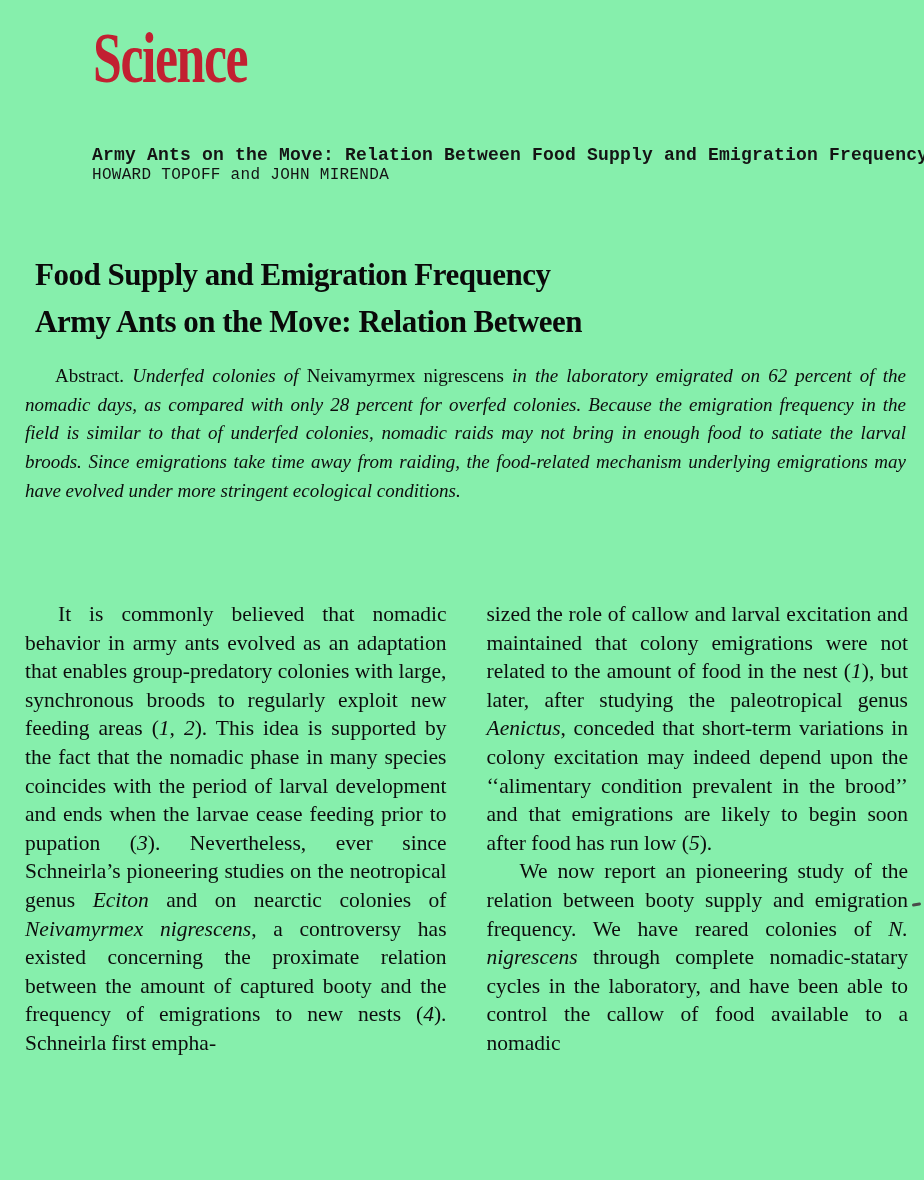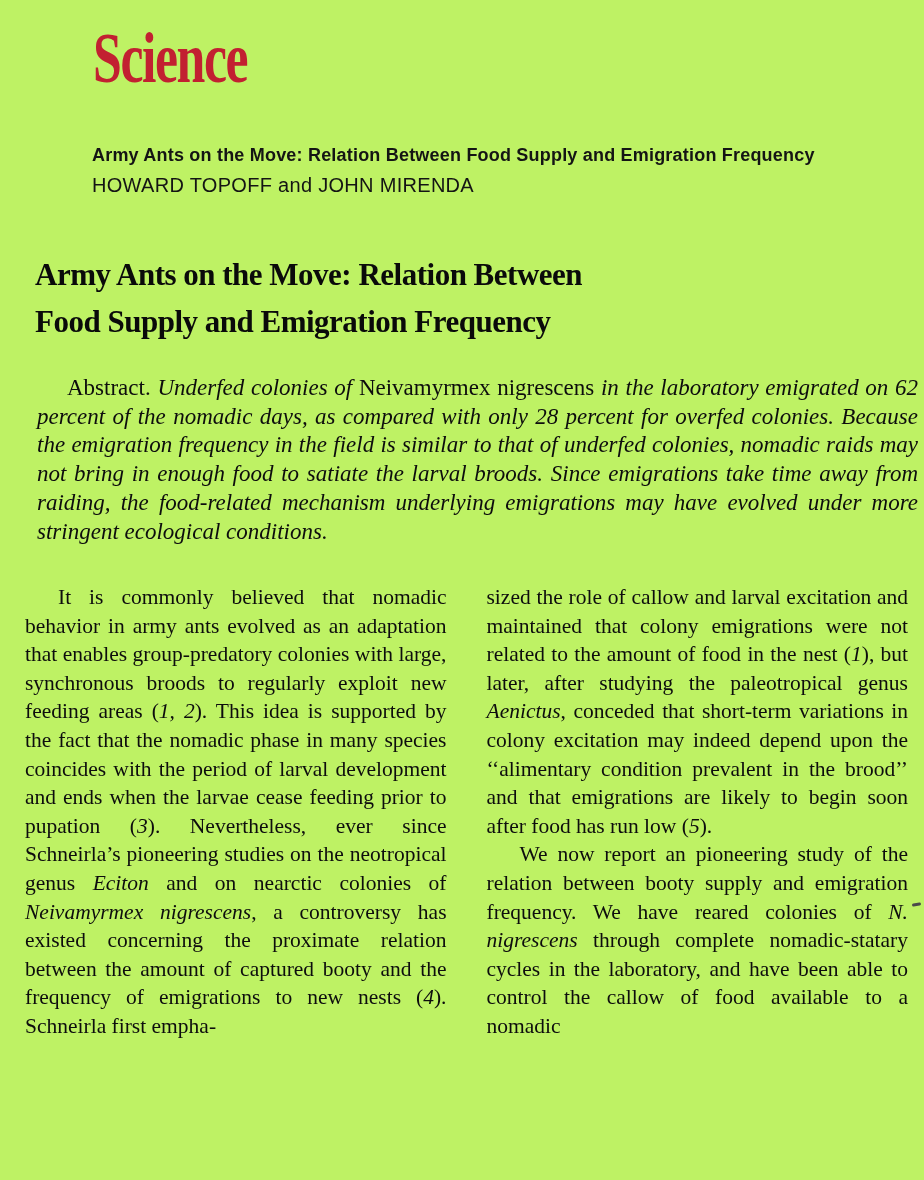--- a/index.html
+++ b/index.html
@@ -1,20 +1,20 @@
 <!DOCTYPE html>
 <html><head>
 <meta charset="utf-8">
 <style>
   html, body { margin: 0; padding: 0; background: #ffffff; }
   .page {
     position: relative;
     width: 924px;
     height: 1180px;
-    background: #bef264;
+    background: #86efac;
     overflow: hidden;
     font-family: "Liberation Serif", serif;
     color: #0e0e0e;
   }
 
   
   .logo {
     position: absolute;
     left: 93px;
     top: 20px;
@@ -28,34 +28,33 @@
     transform-origin: 0 0;
     white-space: nowrap;
   }
 
   
   .toc {
     position: absolute;
     left: 92px;
     top: 145px;
     width: 800px;
-    font-family: Liberation Sans, sans-serif;
+    font-family: Liberation Mono, monospace;
     color: #141414;
   }
   .toc-title {
     font-weight: bold;
     font-size: 18px;
     letter-spacing: 0.2px;
     line-height: 21px;
     white-space: nowrap;
   }
   .toc-authors {
-    font-size: 20px;
+    font-size: 16px;
     letter-spacing: 0.3px;
-    margin-top: 8px;
     white-space: nowrap;
   }
 
   
   .title {
     position: absolute;
     left: 35px;
     top: 251px;
     font-weight: bold;
     font-size: 31px;
@@ -64,33 +63,33 @@
     color: #0a0a0a;
     white-space: nowrap;
   }
 
   
   .abstract {
     position: absolute;
     left: 25px;
     top: 362px;
     width: 881px;
-    margin: 12px;
-    font-size: 23px;
+    margin: 0;
+    font-size: 19px;
     line-height: 28.7px;
     text-align: justify;
     text-indent: 30px;
     color: #0d0d0d;
   }
 
   
   .columns {
     position: absolute;
     left: 25px;
-    top: 583px;
+    top: 600px;
     width: 883px;
     display: flex;
     gap: 40px;
     font-family: Liberation Serif, serif;
   }
   .col {
     width: 428px;
     font-size: 21.5px;
     line-height: 28.6px;
     text-align: justify;
@@ -119,22 +118,22 @@
 <div class="page">
 
   <div class="logo">Science</div>
 
   <div class="toc">
     <div class="toc-title">Army Ants on the Move: Relation Between Food Supply and Emigration Frequency</div>
     <div class="toc-authors">HOWARD TOPOFF and JOHN MIRENDA</div>
   </div>
 
   <div class="title">
+    <div>Food Supply and Emigration Frequency</div>
     <div>Army Ants on the Move: Relation Between</div>
-    <div>Food Supply and Emigration Frequency</div>
   </div>
 
   <p class="abstract"><span>Abstract. </span><span class="it">Underfed colonies of </span><span>Neivamyrmex nigrescens</span><span class="it"> in the laboratory emigrated on 62 percent of the nomadic days, as compared with only 28 percent for overfed colonies. Because the emigration frequency in the field is similar to that of underfed colonies, nomadic raids may not bring in enough food to satiate the larval broods. Since emigrations take time away from raiding, the food-related mechanism underlying emigrations may have evolved under more stringent ecological conditions.</span></p>
 
   <div class="columns">
     <div class="col">
       <p class="para indent"><span>It is commonly believed that nomadic behavior in army ants evolved as an adaptation that enables group-predatory colonies with large, synchronous broods to regularly exploit new feeding areas (</span><span class="it">1, 2</span><span>). This idea is supported by the fact that the nomadic phase in many species coincides with the period of larval development and ends when the larvae cease feeding prior to pupation (</span><span class="it">3</span><span>). Nevertheless, ever since Schneirla’s pioneering studies on the neotropical genus </span><span class="it">Eciton</span><span> and on nearctic colonies of </span><span class="it">Neivamyrmex nigrescens</span><span>, a controversy has existed concerning the proximate relation between the amount of captured booty and the frequency of emigrations to new nests (</span><span class="it">4</span><span>). Schneirla first empha-</span></p>
     </div>
     <div class="col">
       <p class="para"><span>sized the role of callow and larval excitation and maintained that colony emigrations were not related to the amount of food in the nest (</span><span class="it">1</span><span>), but later, after studying the paleotropical genus </span><span class="it">Aenictus</span><span>, conceded that short-term variations in colony excitation may indeed depend upon the ‘‘alimentary condition prevalent in the brood’’ and that emigrations are likely to begin soon after food has run low (</span><span class="it">5</span><span>).</span></p>

